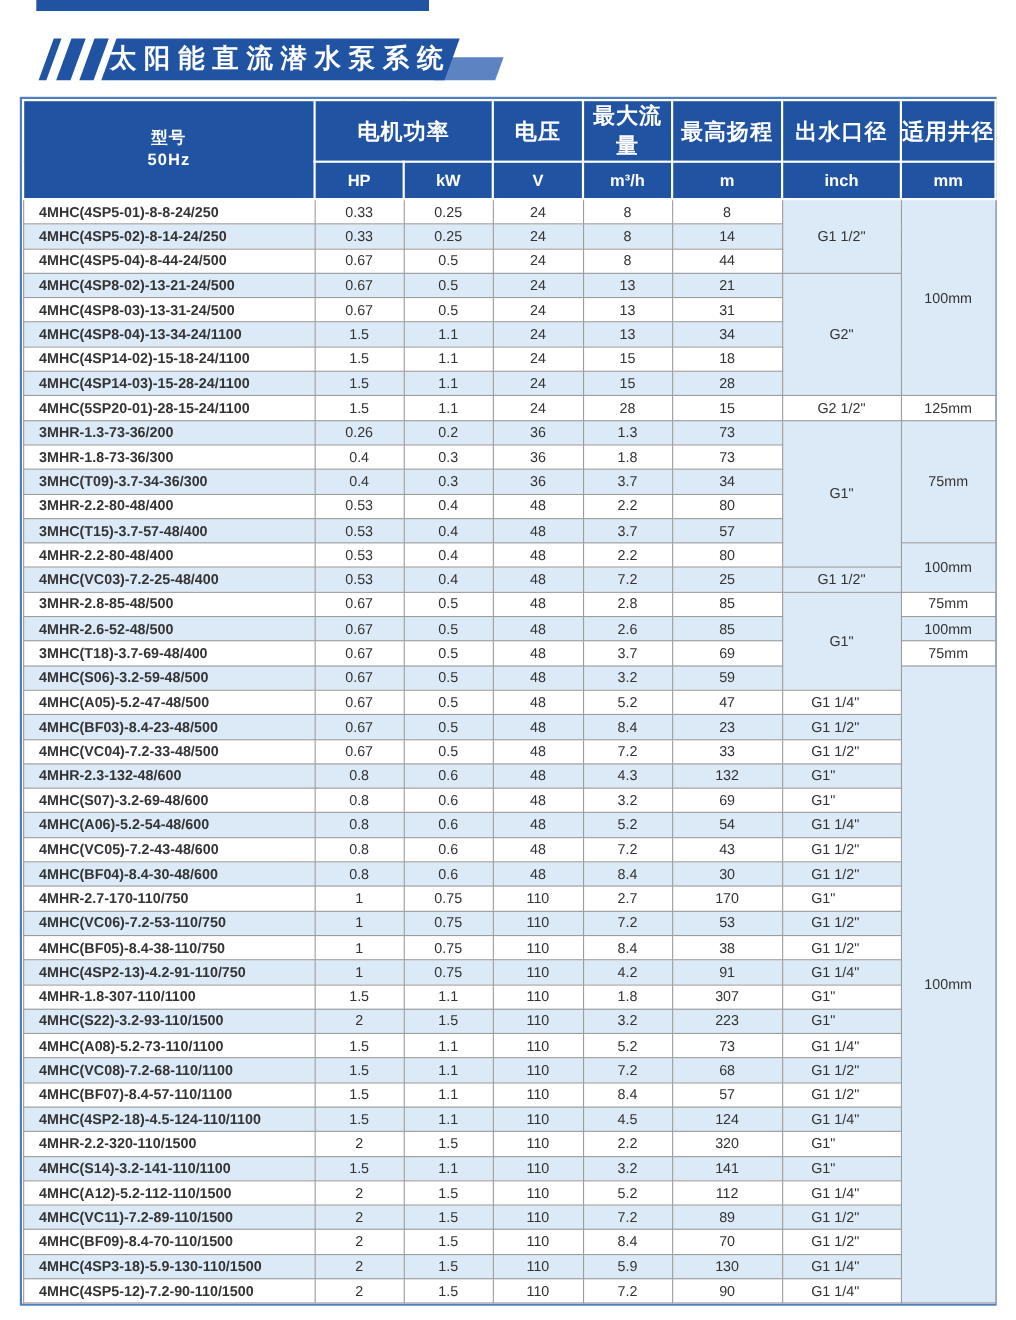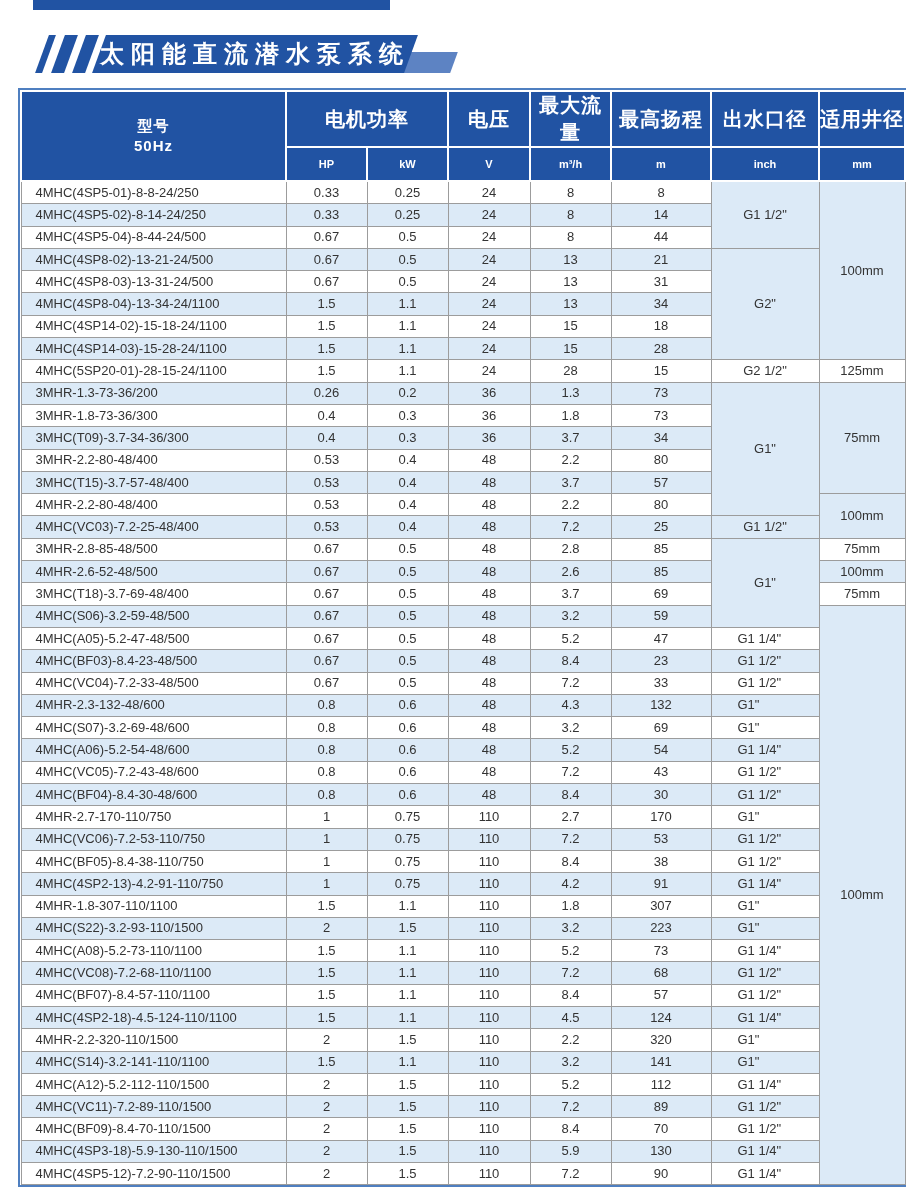--- a/index.html
+++ b/index.html
@@ -17,27 +17,27 @@
   .banner-main{position:absolute;left:99px;top:0;width:312px;height:38px;background:#2153a3;transform:skewX(-20deg);}
   .banner-main .title{transform:skewX(20deg);display:block;width:100%;height:38px;line-height:38px;
         text-align:center;color:#fff;font-weight:bold;font-size:24px;letter-spacing:7px;white-space:nowrap;}
 
   
   .table-frame{position:absolute;left:18px;top:88px;width:888px;border:2px solid #4f7fc0;box-sizing:border-box;background:#fff;}
   table{border-collapse:collapse;width:100%;table-layout:fixed;padding-left:23px;}
   thead th{background:#2153a3;color:#ffffff;font-weight:bold;border:2px solid #ffffff;
            padding:0;font-size:20px;letter-spacing:1px;}
   thead tr.group-row th{height:32px;}
-  thead tr.sub-row th{height:32px;font-size:11px;letter-spacing:0;}
+  thead tr.sub-row th{height:32px;font-size:15px;letter-spacing:0;}
   th.model-head{font-size:15px;line-height:20px;}
   tbody td{border:1px solid #9c9c9c;padding:0;height:21.3px;font-size:13px;line-height:14px;
            text-align:center;vertical-align:middle;color:#333;}
   tbody tr:nth-child(even){background:#dceaf7;}
   tbody tr:nth-child(odd){background:#ffffff;}
-  td.model{text-align:left;padding-left:14px;font-weight:normal;}
+  td.model{text-align:left;padding-left:14px;font-weight:bold;}
   td.merged{background:#dceaf7;}
   td.left{text-align:left;padding-left:26px;}
 </style>
 </head>
 <body>
 
 <div id="page">
 
   <div class="top-bar"></div>
 

